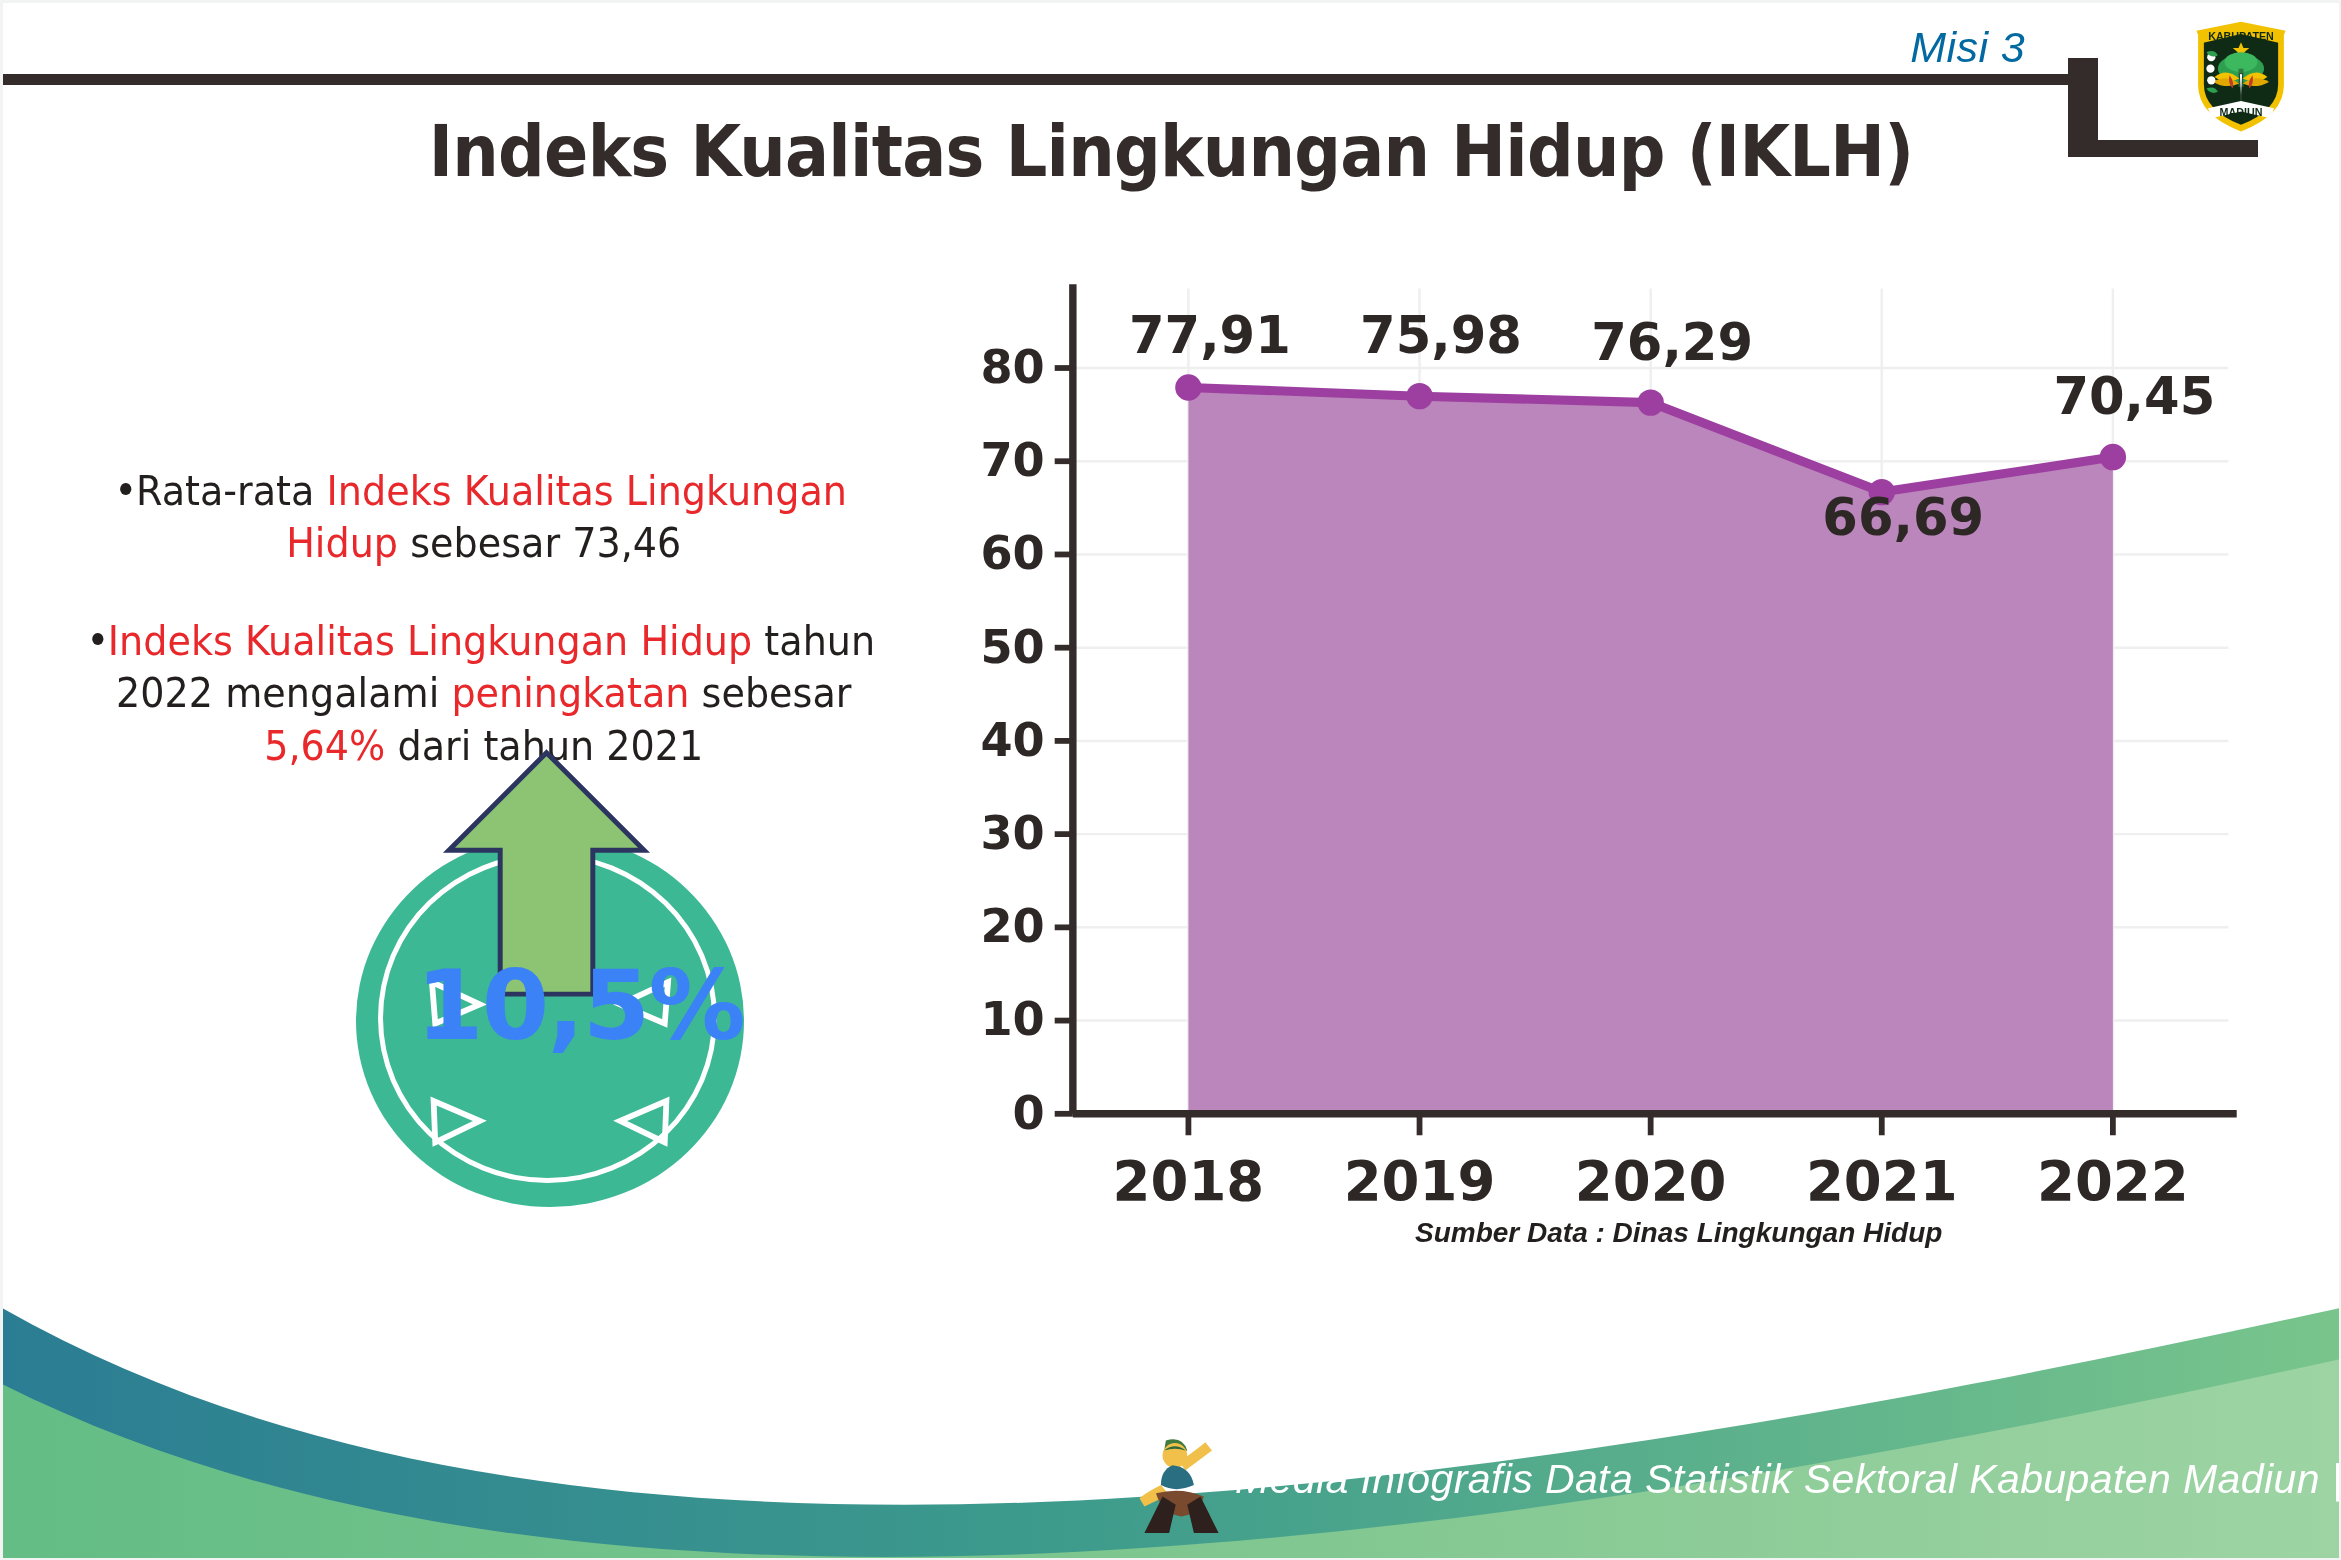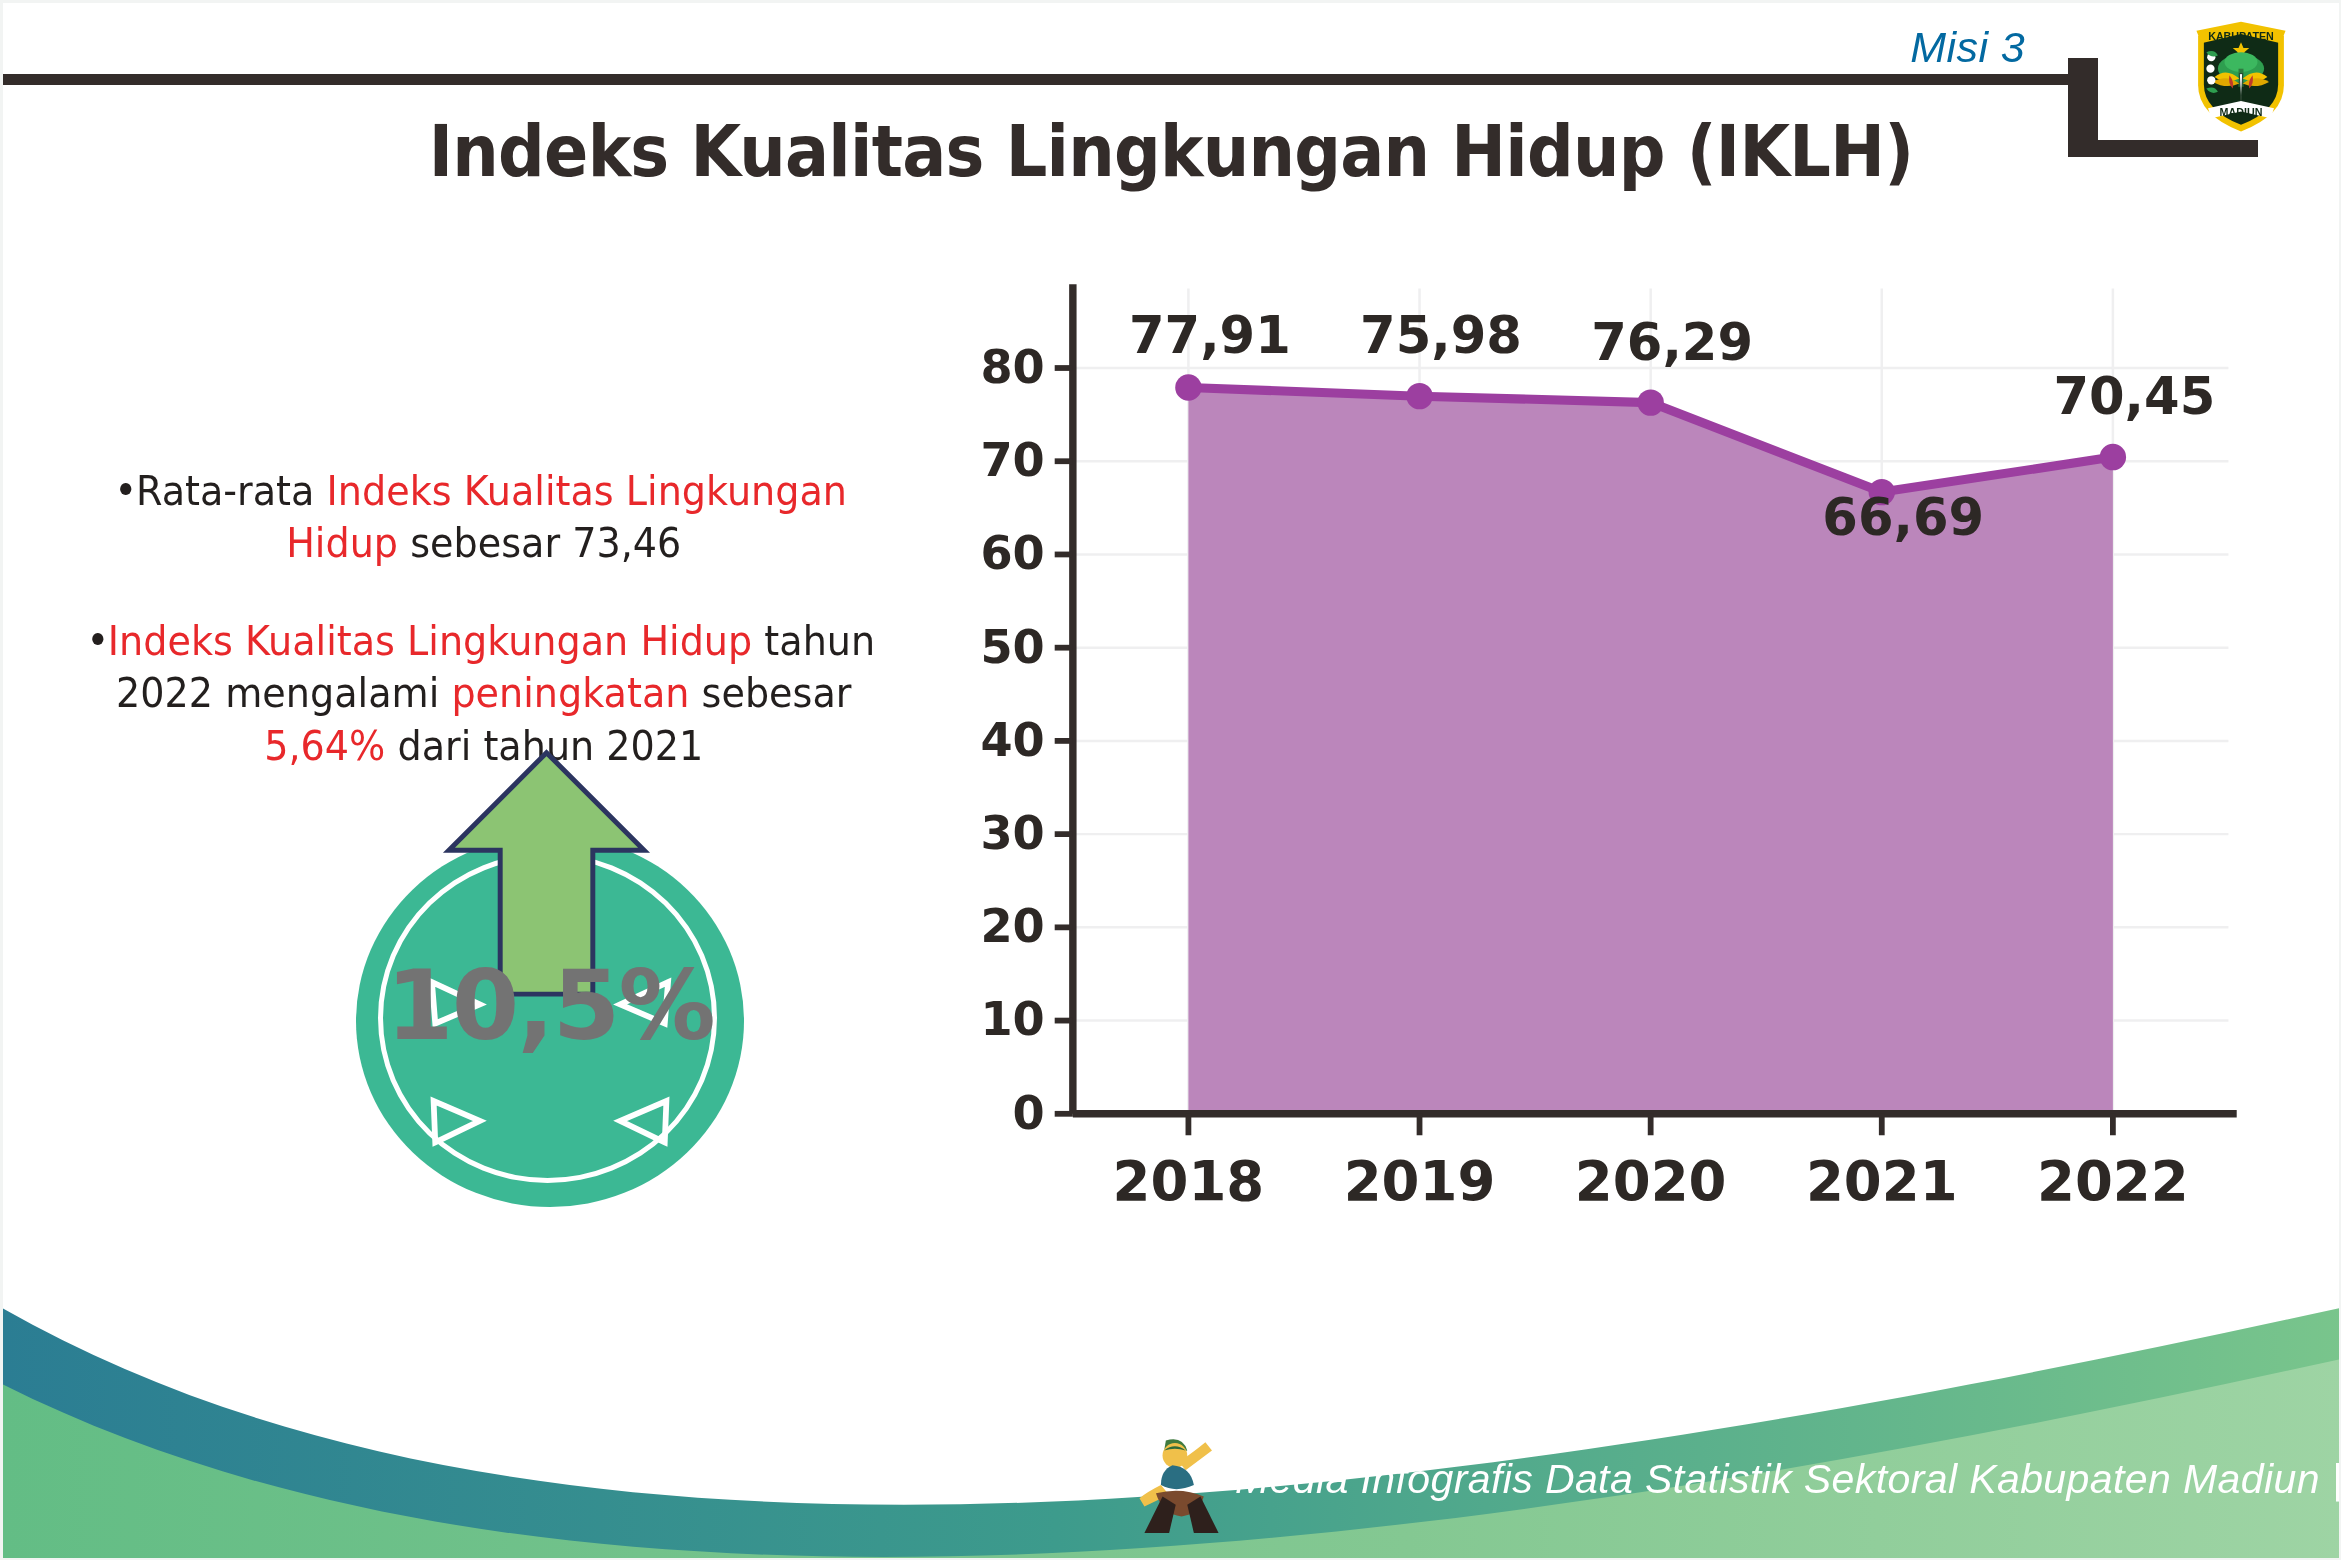--- a/index.html
+++ b/index.html
@@ -76,21 +76,21 @@
   #badge-circle{
     position:absolute;left:23px;top:89px;width:388px;height:372px;
     background:#3cb894;border-radius:50%;
   }
   #badge-ring{
     position:absolute;left:45px;top:107px;width:339px;height:330px;
     border:5.8px solid #ffffff;border-radius:50%;box-sizing:border-box;
   }
   #badge-value{
     position:absolute;left:23px;top:211px;width:388px;
-    text-align:center;color:#737373;
+    text-align:right;color:#3b82f6;
     font-family:"DejaVu Sans",sans-serif;
     font-weight:bold;font-size:97px;line-height:1;
     letter-spacing:-1.7px;
   }
 
   
   #chart-block{
     position:absolute;left:950px;top:273px;width:1288px;height:974px;
   }
   #chart-svg{position:absolute;left:0;top:0;}
@@ -238,20 +238,21 @@
           <text x="1405" y="1119" text-anchor="middle" font-family="DejaVu Sans, sans-serif" font-weight="bold" font-size="66" fill="#2d2825">2022</text>
         </g>
       <g id="value-labels">
           <text x="311" y="93.0752941176471" text-anchor="middle" font-family="DejaVu Sans, sans-serif" font-weight="bold" font-size="62" fill="#2d2825">77,91</text>
           <text x="591" y="93.5788235294117" text-anchor="middle" font-family="DejaVu Sans, sans-serif" font-weight="bold" font-size="62" fill="#2d2825">75,98</text>
           <text x="871" y="101.37176470588236" text-anchor="middle" font-family="DejaVu Sans, sans-serif" font-weight="bold" font-size="62" fill="#2d2825">76,29</text>
           <text x="1151" y="313.79529411764713" text-anchor="middle" font-family="DejaVu Sans, sans-serif" font-weight="bold" font-size="62" fill="#2d2825">66,69</text>
           <text x="1431" y="167.3294117647058" text-anchor="middle" font-family="DejaVu Sans, sans-serif" font-weight="bold" font-size="62" fill="#2d2825">70,45</text>
         </g>
     </svg>
+    <div id="chart-source">Sumber Data : Dinas Lingkungan Hidup</div>
   </div>
 
   <svg id="footer-wave" viewBox="0 0 2836 420" preserveAspectRatio="none">
     <defs>
       <linearGradient id="gradDark" x1="0" y1="0" x2="1" y2="0">
         <stop offset="0%" stop-color="#2b7d93"></stop>
         <stop offset="45%" stop-color="#3d9b8c"></stop>
         <stop offset="100%" stop-color="#79c58c"></stop>
       </linearGradient>
       <linearGradient id="gradLight" x1="0" y1="0" x2="1" y2="0">

